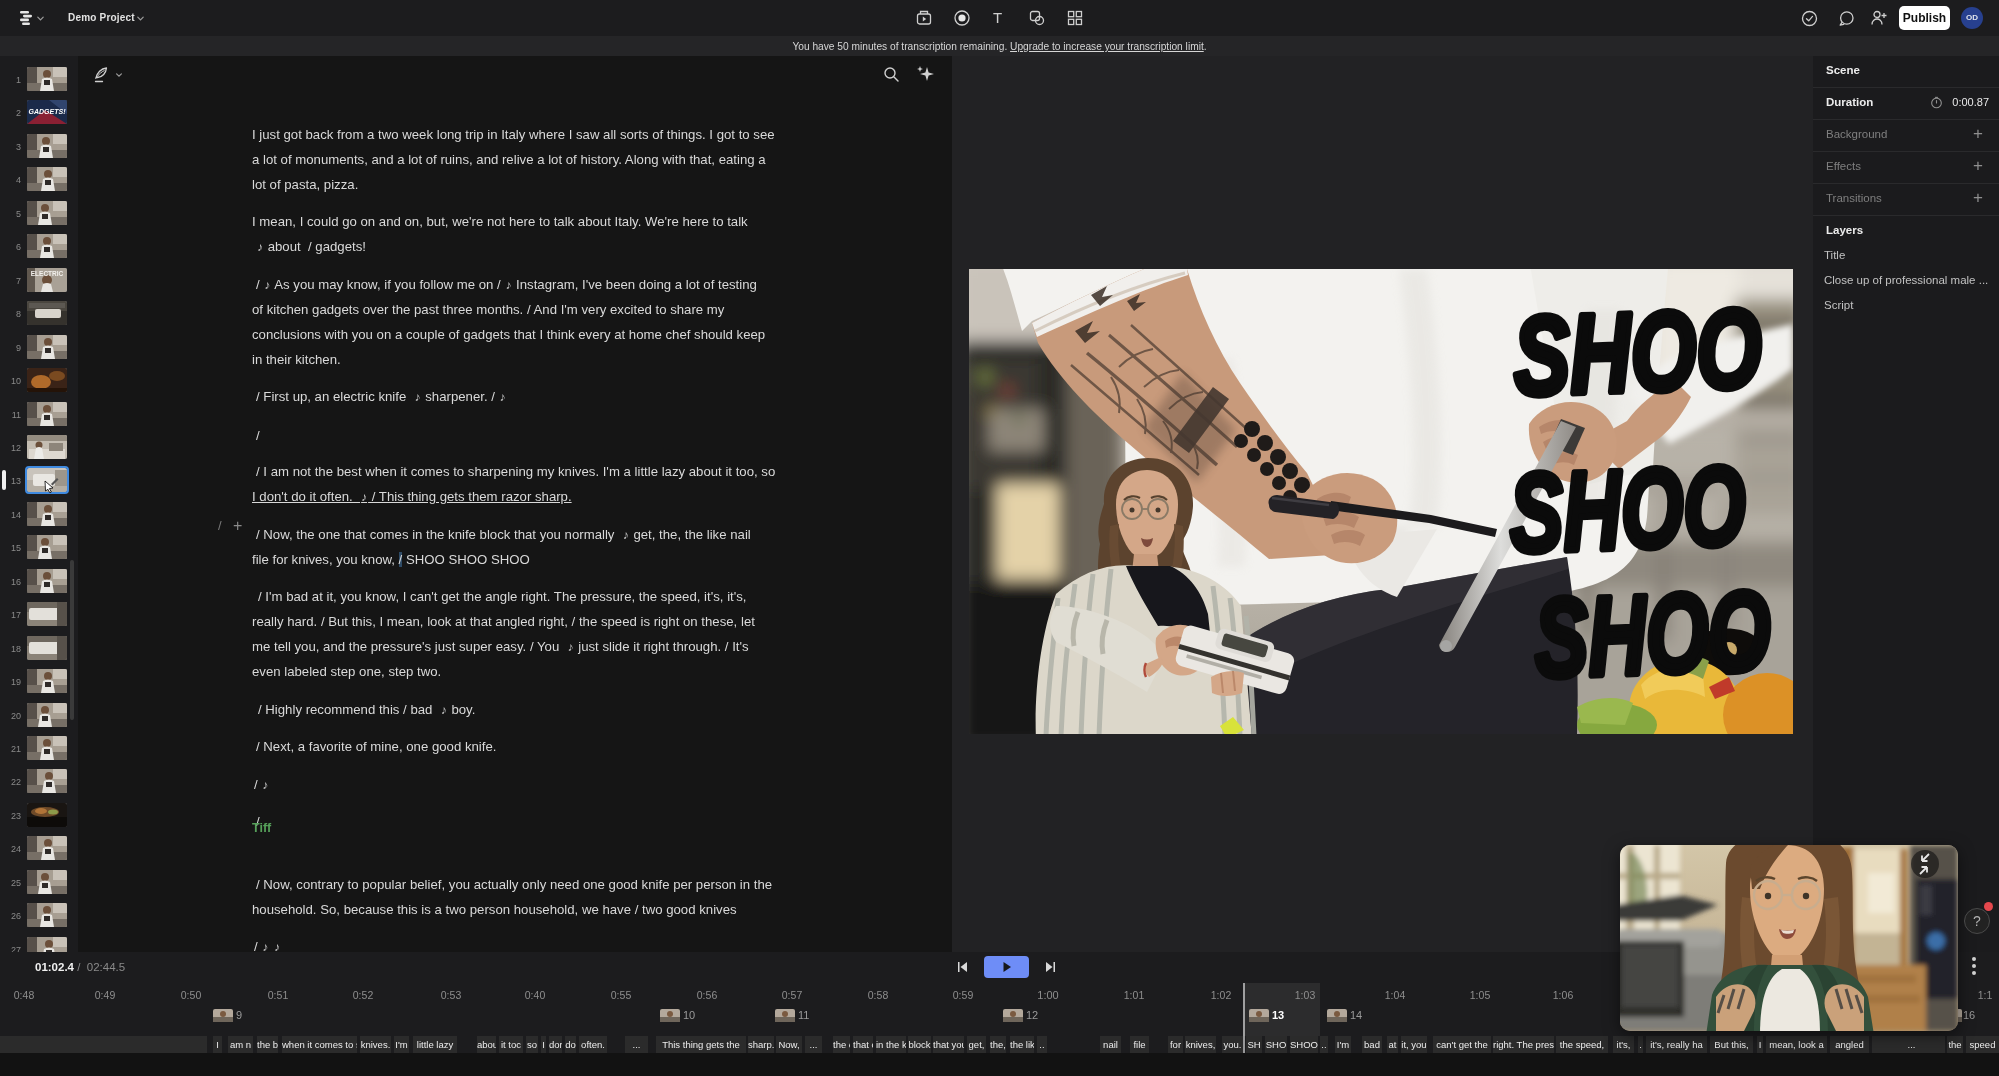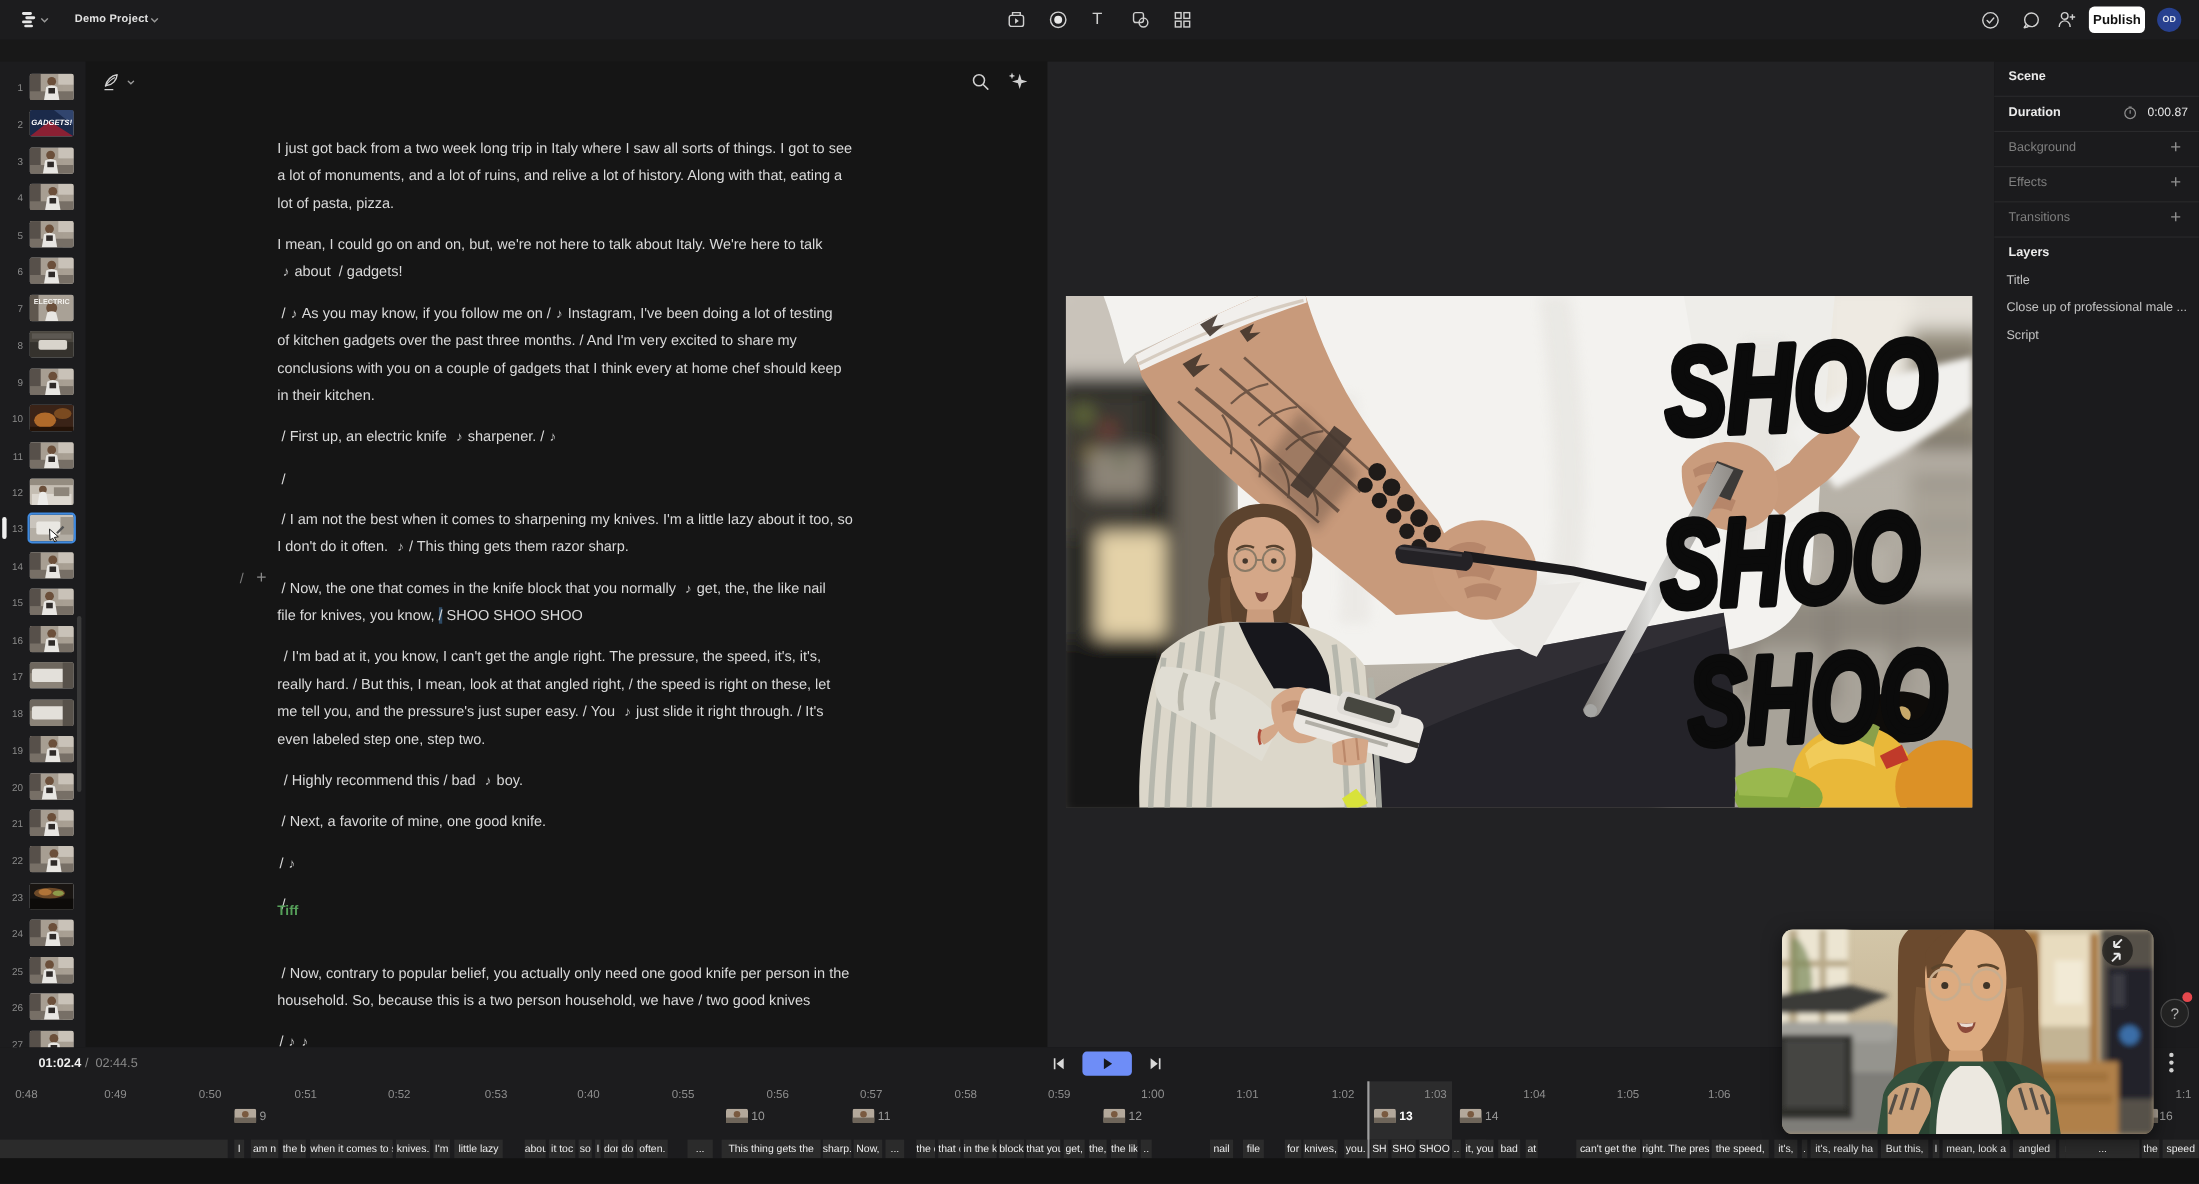--- a/index.html
+++ b/index.html
@@ -85,20 +85,21 @@
       <path d="M3.8 12.6 L2.2 15.2 L5.6 14.3" stroke-linejoin="round" fill="#1c1c1e" stroke-linecap="round"></path>
     </svg>
     <svg class="abs" style="left:1870px;top:9px;" width="18" height="18" viewBox="0 0 18 18" fill="none" stroke="#cfcfcf" stroke-width="1.3">
       <circle cx="7" cy="5.5" r="3"></circle>
       <path d="M2 15.5 C2 11.5 5 10 7 10 C9 10 12 11.5 12 15.5"></path>
       <path d="M14 4 L14 9 M11.5 6.5 L16.5 6.5"></path>
     </svg>
     <div class="abs" style="left:1899px;top:6px;width:51px;height:24px;background:#fff;border-radius:5px;color:#111;font-size:12px;font-weight:700;text-align:center;line-height:24px;">Publish</div>
     <div class="abs" style="left:1961px;top:7px;width:22px;height:22px;background:#27408f;border-radius:50%;color:#dfe3ec;font-size:8px;font-weight:700;text-align:center;line-height:22px;">OD</div>
   </div>
+  <div id="notif">You have 50 minutes of transcription remaining. <a>Upgrade to increase your transcription limit</a>.</div>
   <div id="sidebar">
     <div class="tnum" style="top:19px;">1</div>
     <div class="thumb" style="top:11px;"><svg width="40" height="24" viewBox="0 0 40 24">
 <rect width="40" height="24" fill="#a79e92"></rect>
 <rect x="0" y="0" width="10" height="24" fill="#57504a"></rect>
 <rect x="30" y="2" width="10" height="22" fill="#a89f93"></rect>
 <rect x="26" y="0" width="14" height="10" fill="#c9c2b8"></rect>
 <rect x="0" y="16" width="40" height="8" fill="#776f66"></rect>
 <circle cx="20" cy="7" r="4" fill="#6b4f3a"></circle>
 <path d="M13 24 L15 12 Q20 9 25 12 L27 24 Z" fill="#e8e6e2"></path>
@@ -389,21 +390,21 @@
     <div class="tline" style="top:87px;left:174px;">lot of pasta, pizza.</div>
     <div class="tline" style="top:124px;left:174px;">I mean, I could go on and on, but, we're not here to talk about Italy. We're here to talk</div>
     <div class="tline" style="top:149px;left:178px;"><span class="nt">♪</span> about &nbsp;/ gadgets!</div>
     <div class="tline" style="top:187px;left:178px;">/ <span class="nt">♪</span> As you may know, if you follow me on / <span class="nt">♪</span> Instagram, I've been doing a lot of testing</div>
     <div class="tline" style="top:212px;left:174px;">of kitchen gadgets over the past three months. / And I'm very excited to share my</div>
     <div class="tline" style="top:237px;left:174px;">conclusions with you on a couple of gadgets that I think every at home chef should keep</div>
     <div class="tline" style="top:262px;left:174px;">in their kitchen.</div>
     <div class="tline" style="top:299px;left:178px;">/ First up, an electric knife &nbsp;<span class="nt">♪</span> sharpener. / <span class="nt">♪</span></div>
     <div class="tline" style="top:338px;left:178px;">/</div>
     <div class="tline" style="top:374px;left:178px;">/ I am not the best when it comes to sharpening my knives. I'm a little lazy about it too, so</div>
-    <div class="tline" style="top:399px;left:174px;">I don't do it often. &nbsp;<span class="nt">♪</span> / This thing gets them razor sharp.</div>
+    <div class="tline" style="top:399px;left:174px;text-decoration:underline;">I don't do it often. &nbsp;<span class="nt">♪</span> / This thing gets them razor sharp.</div>
     <div class="tline" style="top:437px;left:178px;">/ Now, the one that comes in the knife block that you normally &nbsp;<span class="nt">♪</span> get, the, the like nail</div>
     <div class="tline" style="top:462px;left:174px;">file for knives, you know, <span style="background:#2e4b66;">/</span> SHOO SHOO SHOO</div>
     <div class="tline" style="top:499px;left:180px;">/ I'm bad at it, you know, I can't get the angle right. The pressure, the speed, it's, it's,</div>
     <div class="tline" style="top:524px;left:174px;">really hard. / But this, I mean, look at that angled right, / the speed is right on these, let</div>
     <div class="tline" style="top:549px;left:174px;">me tell you, and the pressure's just super easy. / You &nbsp;<span class="nt">♪</span> just slide it right through. / It's</div>
     <div class="tline" style="top:574px;left:174px;">even labeled step one, step two.</div>
     <div class="tline" style="top:612px;left:180px;">/ Highly recommend this / bad &nbsp;<span class="nt">♪</span> boy.</div>
     <div class="tline" style="top:649px;left:178px;">/ Next, a favorite of mine, one good knife.</div>
     <div class="tline" style="top:687px;left:176px;">/ <span class="nt">♪</span></div>
     <div class="tline" style="top:724px;left:178px;">/</div>
@@ -761,21 +762,21 @@
     <div class="abs wb" style="left:1168px;width:15px;">for</div>
     <div class="abs wb" style="left:1185px;width:31px;">knives,</div>
     <div class="abs wb" style="left:1222px;width:21px;">you.</div>
     <div class="abs wb" style="left:1246px;width:16px;">SH</div>
     <div class="abs wb" style="left:1265px;width:22px;">SHO</div>
     <div class="abs wb" style="left:1290px;width:28px;">SHOO</div>
     <div class="abs wb" style="left:1320px;width:8px;">..</div>
     <div class="abs wb" style="left:1335px;width:16px;">I'm</div>
     <div class="abs wb" style="left:1362px;width:20px;">bad</div>
     <div class="abs wb" style="left:1387px;width:11px;">at</div>
-    <div class="abs wb" style="left:1332px;width:26px;">it, you</div>
+    <div class="abs wb" style="left:1401px;width:26px;">it, you</div>
     <div class="abs wb" style="left:1433px;width:58px;">can't get the</div>
     <div class="abs wb" style="left:1493px;width:61px;">right. The press</div>
     <div class="abs wb" style="left:1556px;width:52px;">the speed,</div>
     <div class="abs wb" style="left:1613px;width:21px;">it's,</div>
     <div class="abs wb" style="left:1638px;width:5px;">.</div>
     <div class="abs wb" style="left:1646px;width:61px;">it's, really ha</div>
     <div class="abs wb" style="left:1710px;width:43px;">But this,</div>
     <div class="abs wb" style="left:1757px;width:6px;">I</div>
     <div class="abs wb" style="left:1766px;width:61px;">mean, look a</div>
     <div class="abs wb" style="left:1830px;width:39px;">angled</div>

